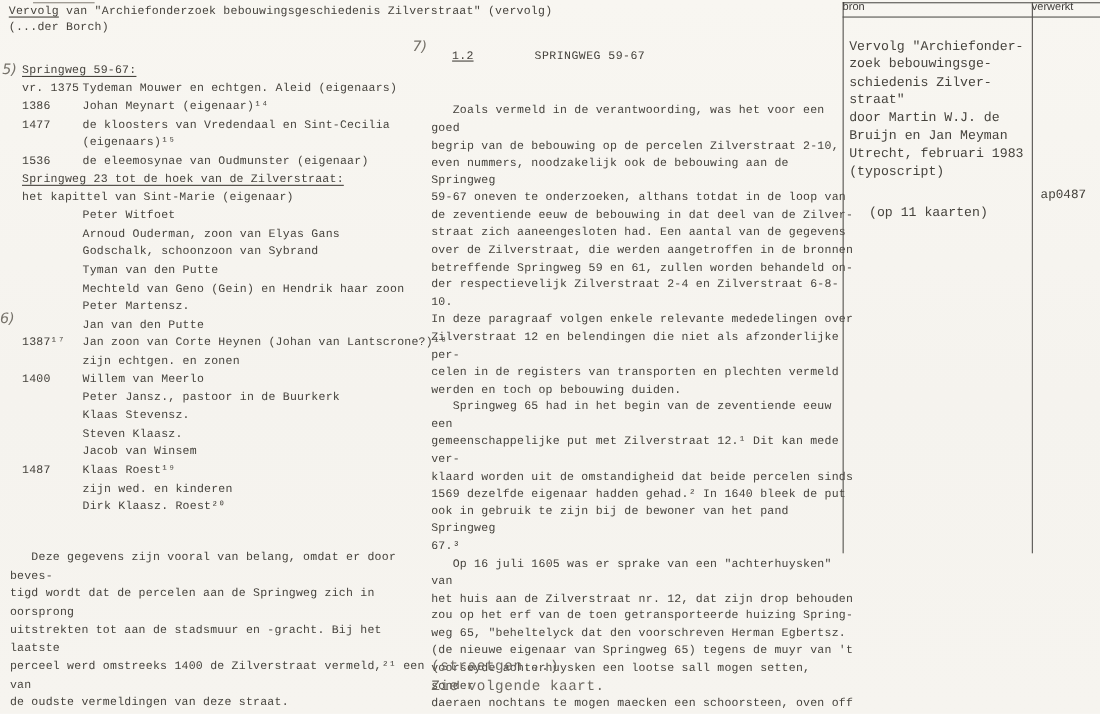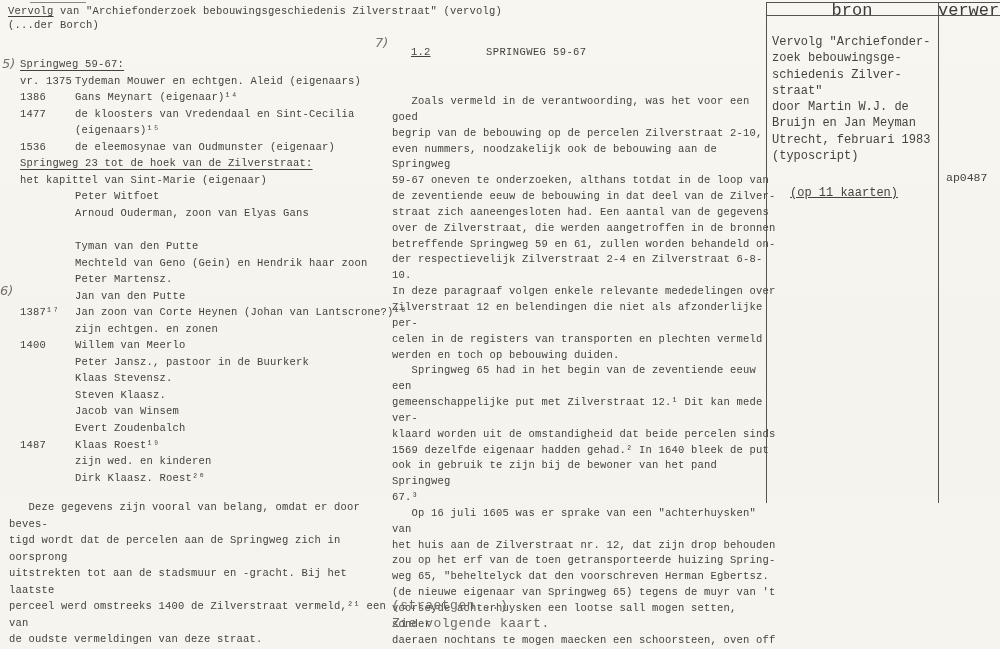--- a/index.html
+++ b/index.html
@@ -34,27 +34,27 @@
   .middle-col{position:absolute;left:392px;top:94px;width:386px;line-height:15.85px;white-space:pre-wrap;}
   .closing{position:absolute;left:392px;top:570px;font-size:13px;line-height:17.5px;
            color:#6e6a63;white-space:pre;letter-spacing:0.5px;margin-top:27px;}
   
   .vline{position:absolute;width:1px;background:#55534f;}
   .hline{position:absolute;height:1px;background:#55534f;}
   .box-top{left:766px;top:2px;width:234px;}
   .box-head-bottom{left:766px;top:15px;width:234px;}
   .box-left{left:766px;top:2px;height:501px;}
   .box-div{left:938px;top:2px;height:501px;}
-  .box-head-label{position:absolute;top:1px;font-family:Liberation Mono, monospace;
-                  font-size:17px;color:#3c3a37;text-align:center;}
+  .box-head-label{position:absolute;top:1px;font-family:Liberation Sans, sans-serif;
+                  font-size:10px;color:#3c3a37;}
   .bron-label{left:766px;width:172px;}
   .verwerkt-label{left:938px;width:42px;}
   .source-desc{position:absolute;left:772px;top:34px;width:164px;font-size:12px;
                line-height:16.3px;white-space:pre-wrap;}
-  .source-note{position:absolute;left:790px;top:186px;font-size:12px;white-space:pre;text-decoration:underline;}
+  .source-note{position:absolute;left:790px;top:186px;font-size:12px;white-space:pre;}
   .source-code{position:absolute;left:946px;top:147px;font-size:11.5px;margin-top:24px;}
 </style>
 </head>
 <body>
 
 <div class="page">
 
   <div class="stray"></div>
 
   <div class="doc-header tw"><span class="u">Vervolg</span><span> van "Archiefonderzoek bebouwingsgeschiedenis Zilverstraat" (vervolg)</span><br><span>(...der Borch)</span></div>
@@ -62,41 +62,40 @@
   <div class="hand" style="left:2px;top:56px;">5)</div>
   <div class="hand" style="left:0px;top:283px;">6)</div>
   <div class="hand" style="left:375px;top:35px;">7)</div>
 
   <div class="section-number tw">1.2</div>
   <div class="section-title tw">SPRINGWEG 59-67</div>
 
   <div class="owner-list tw">
       <div class="row heading"><span class="text">Springweg 59-67:</span></div>
       <div class="row entry"><span class="year">vr. 1375</span><span class="text">Tydeman Mouwer en echtgen. Aleid (eigenaars)</span></div>
-      <div class="row entry"><span class="year">1386</span><span class="text">Gans Meynart (eigenaar)¹⁴</span></div>
+      <div class="row entry"><span class="year">1386</span><span class="text">Johan Meynart (eigenaar)¹⁴</span></div>
       <div class="row entry"><span class="year">1477</span><span class="text">de kloosters van Vredendaal en Sint-Cecilia</span></div>
       <div class="row entry"><span class="year"></span><span class="text">(eigenaars)¹⁵</span></div>
       <div class="row entry"><span class="year">1536</span><span class="text">de eleemosynae van Oudmunster (eigenaar)</span></div>
       <div class="row heading"><span class="text">Springweg 23 tot de hoek van de Zilverstraat:</span></div>
       <div class="row plain"><span class="text">het kapittel van Sint-Marie (eigenaar)</span></div>
       <div class="row entry"><span class="year"></span><span class="text">Peter Witfoet</span></div>
       <div class="row entry"><span class="year"></span><span class="text">Arnoud Ouderman, zoon van Elyas Gans</span></div>
-      <div class="row entry"><span class="year"></span></div>
+      <div class="row entry"><span class="year"></span><span class="text">Godschalk, schoonzoon van Sybrand</span></div>
       <div class="row entry"><span class="year"></span><span class="text">Tyman van den Putte</span></div>
       <div class="row entry"><span class="year"></span><span class="text">Mechteld van Geno (Gein) en Hendrik haar zoon</span></div>
       <div class="row entry"><span class="year"></span><span class="text">Peter Martensz.</span></div>
       <div class="row entry"><span class="year"></span><span class="text">Jan van den Putte</span></div>
       <div class="row entry"><span class="year">1387¹⁷</span><span class="text">Jan zoon van Corte Heynen (Johan van Lantscrone?)¹⁸</span></div>
       <div class="row entry"><span class="year"></span><span class="text">zijn echtgen. en zonen</span></div>
       <div class="row entry"><span class="year">1400</span><span class="text">Willem van Meerlo</span></div>
       <div class="row entry"><span class="year"></span><span class="text">Peter Jansz., pastoor in de Buurkerk</span></div>
       <div class="row entry"><span class="year"></span><span class="text">Klaas Stevensz.</span></div>
       <div class="row entry"><span class="year"></span><span class="text">Steven Klaasz.</span></div>
       <div class="row entry"><span class="year"></span><span class="text">Jacob van Winsem</span></div>
-      <div class="row entry"><span class="year"></span><span class="text">Evert Zoudenbalch</span></div>
       <div class="row entry"><span class="year">1487</span><span class="text">Klaas Roest¹⁹</span></div>
       <div class="row entry"><span class="year"></span><span class="text">zijn wed. en kinderen</span></div>
       <div class="row entry"><span class="year"></span><span class="text">Dirk Klaasz. Roest²⁰</span></div>
     </div>
 
   <div class="left-paragraph tw para">   Deze gegevens zijn vooral van belang, omdat er door beves-
 tigd wordt dat de percelen aan de Springweg zich in oorsprong
 uitstrekten tot aan de stadsmuur en -gracht. Bij het laatste
 perceel werd omstreeks 1400 de Zilverstraat vermeld,²¹ een van
 de oudste vermeldingen van deze straat.</div>

